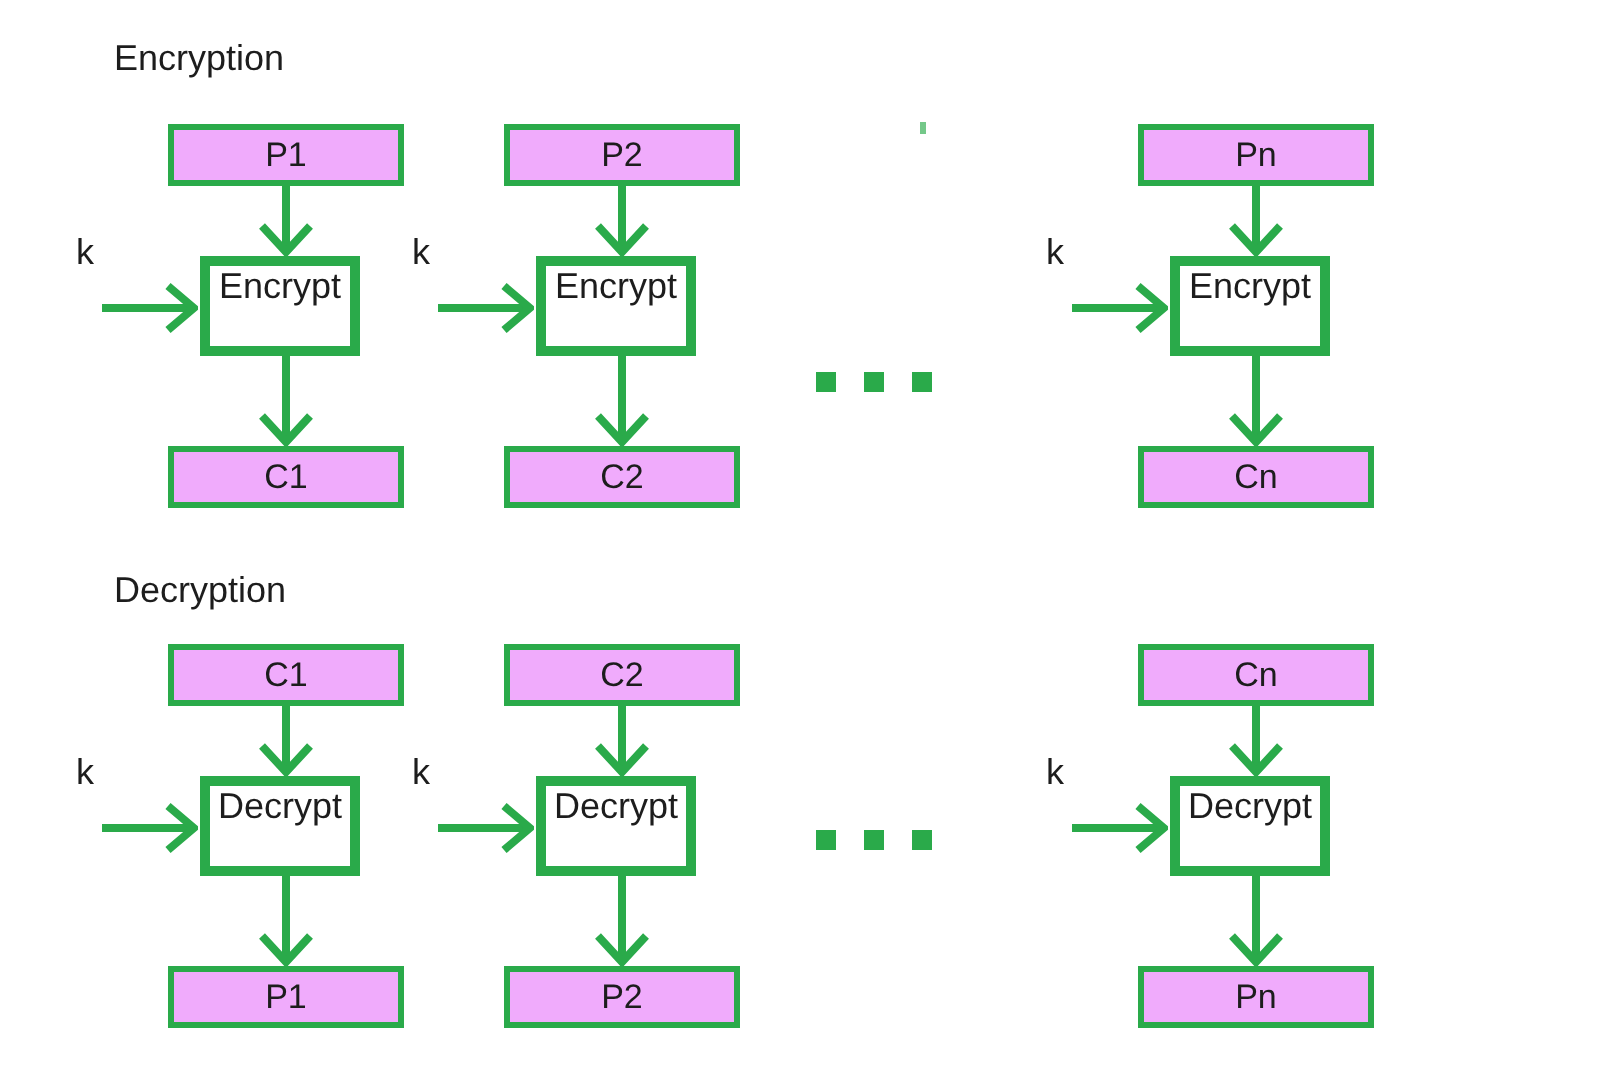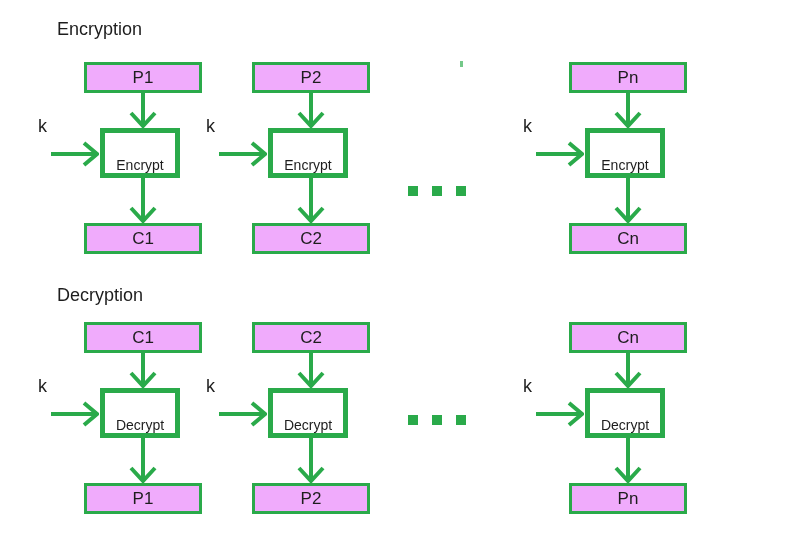--- a/index.html
+++ b/index.html
@@ -37,22 +37,22 @@
     display:flex;align-items:center;justify-content:center;
     font-size:17px;color:var(--text);
   }
   .inbox{top:0;}
   .outbox{top:161px;}
 
   .procbox{
     position:absolute;left:16px;top:66px;width:80px;height:50px;
     border:5px solid var(--green);background:#fff;
     box-sizing:border-box;
-    display:flex;align-items:flex-end;justify-content:center;
-    font-size:14px;color:var(--text);white-space:nowrap;overflow:visible;
+    display:flex;align-items:flex-start;justify-content:center;
+    font-size:18px;color:var(--text);white-space:nowrap;overflow:visible;
   }
   .procbox span{white-space:nowrap;}
 
   .arrow-v1{position:absolute;left:44px;top:30px;}
   .arrow-v2{position:absolute;left:44px;top:116px;}
   .klabel{
     position:absolute;left:-46px;top:54px;
     font-size:18px;color:var(--text);
   }
   .karrow{position:absolute;left:-33px;top:78px;}

